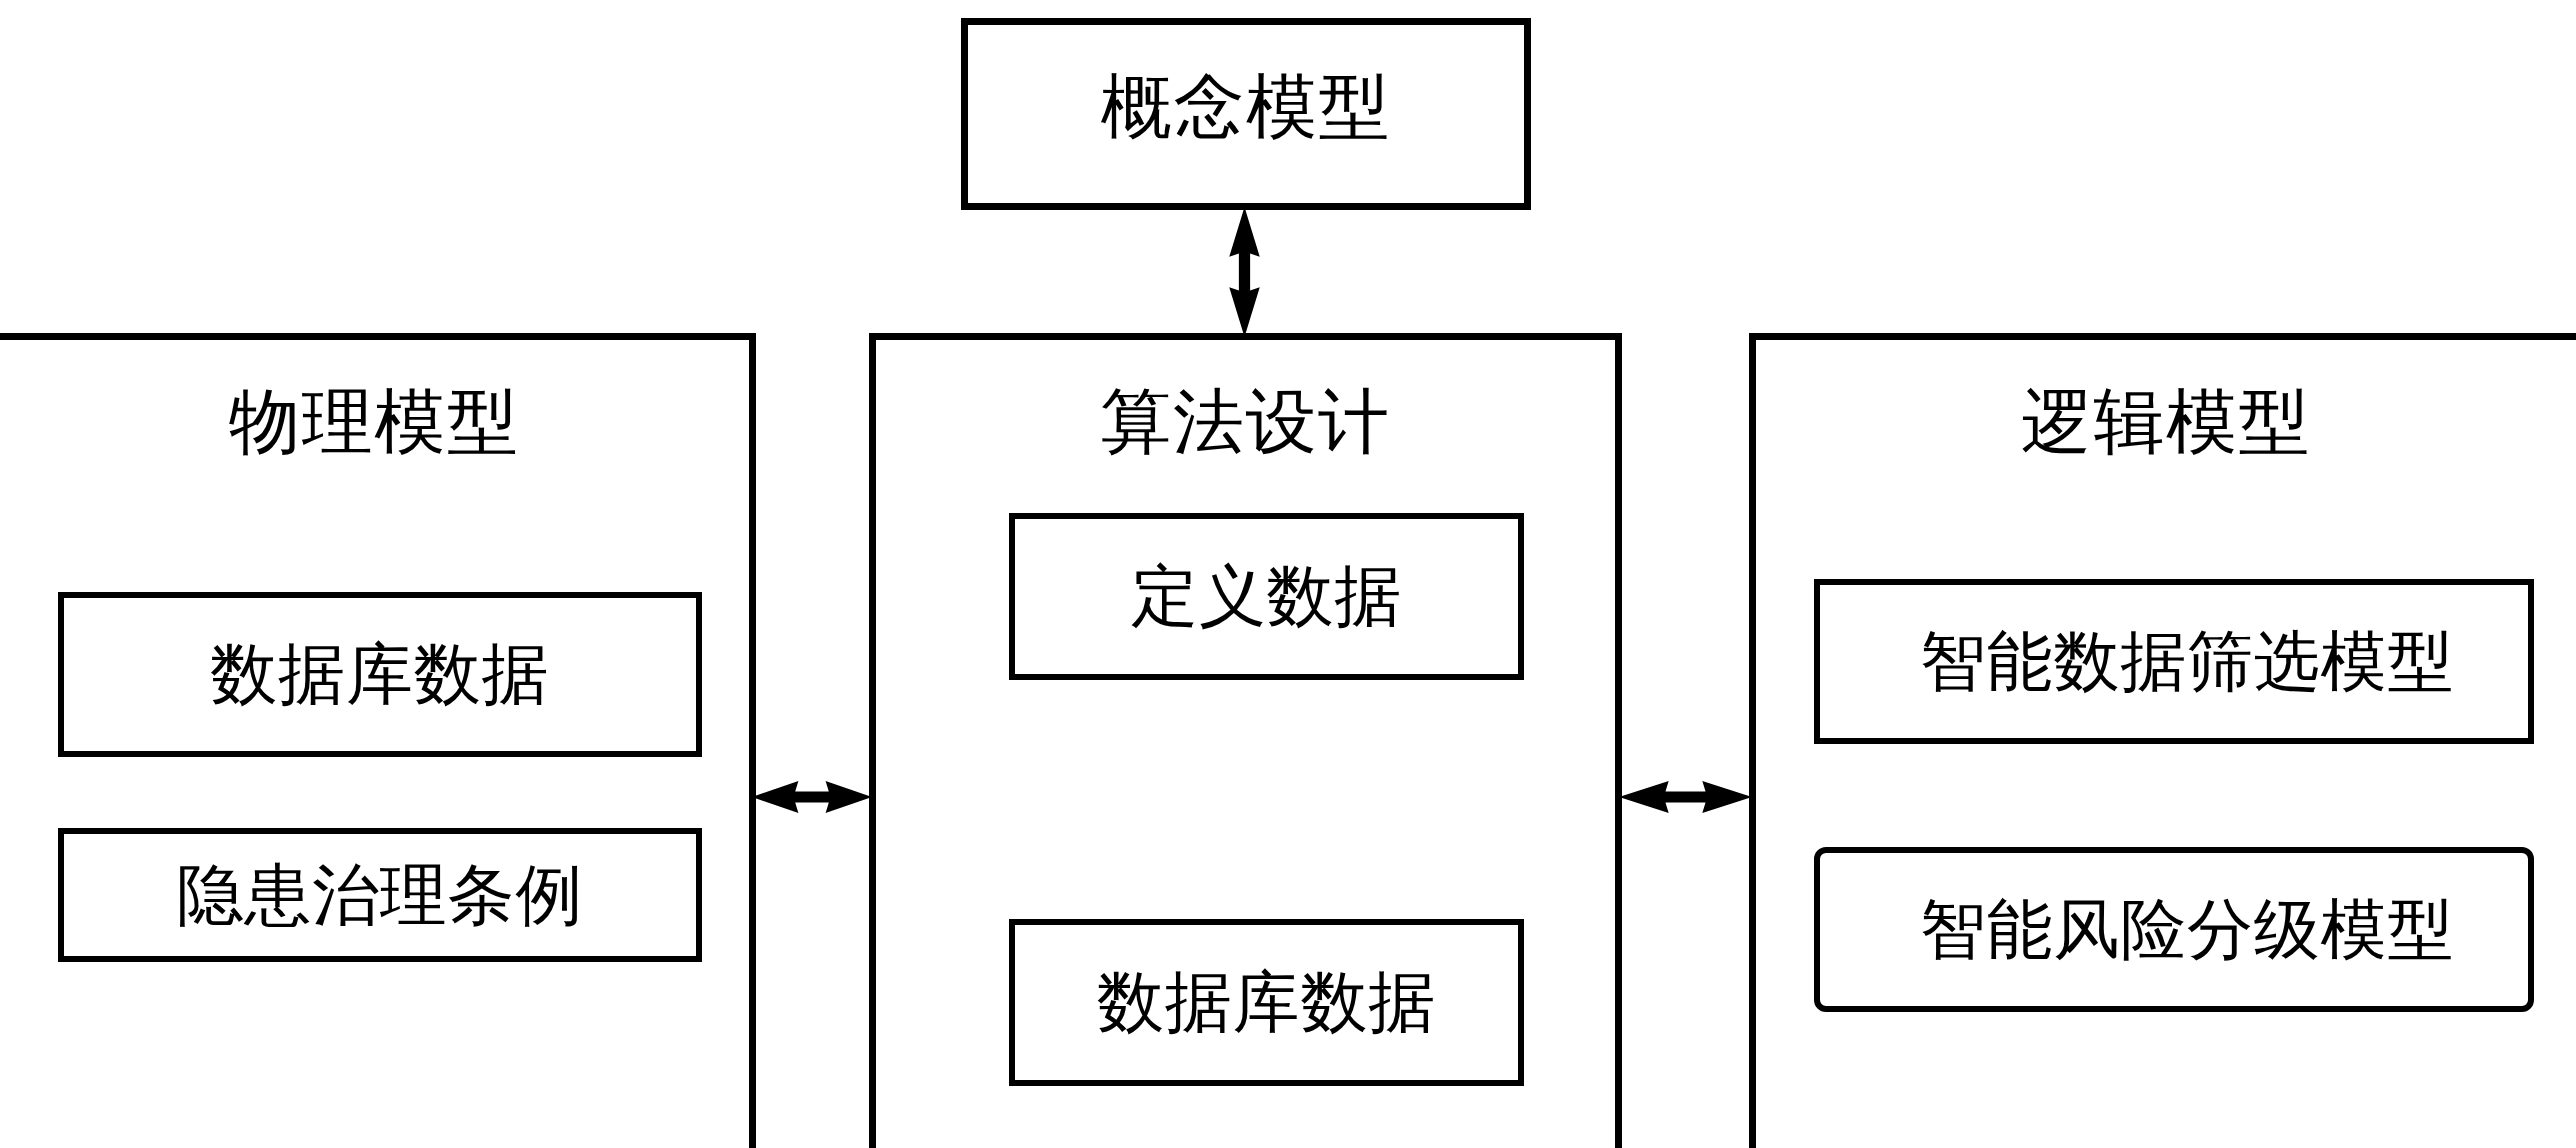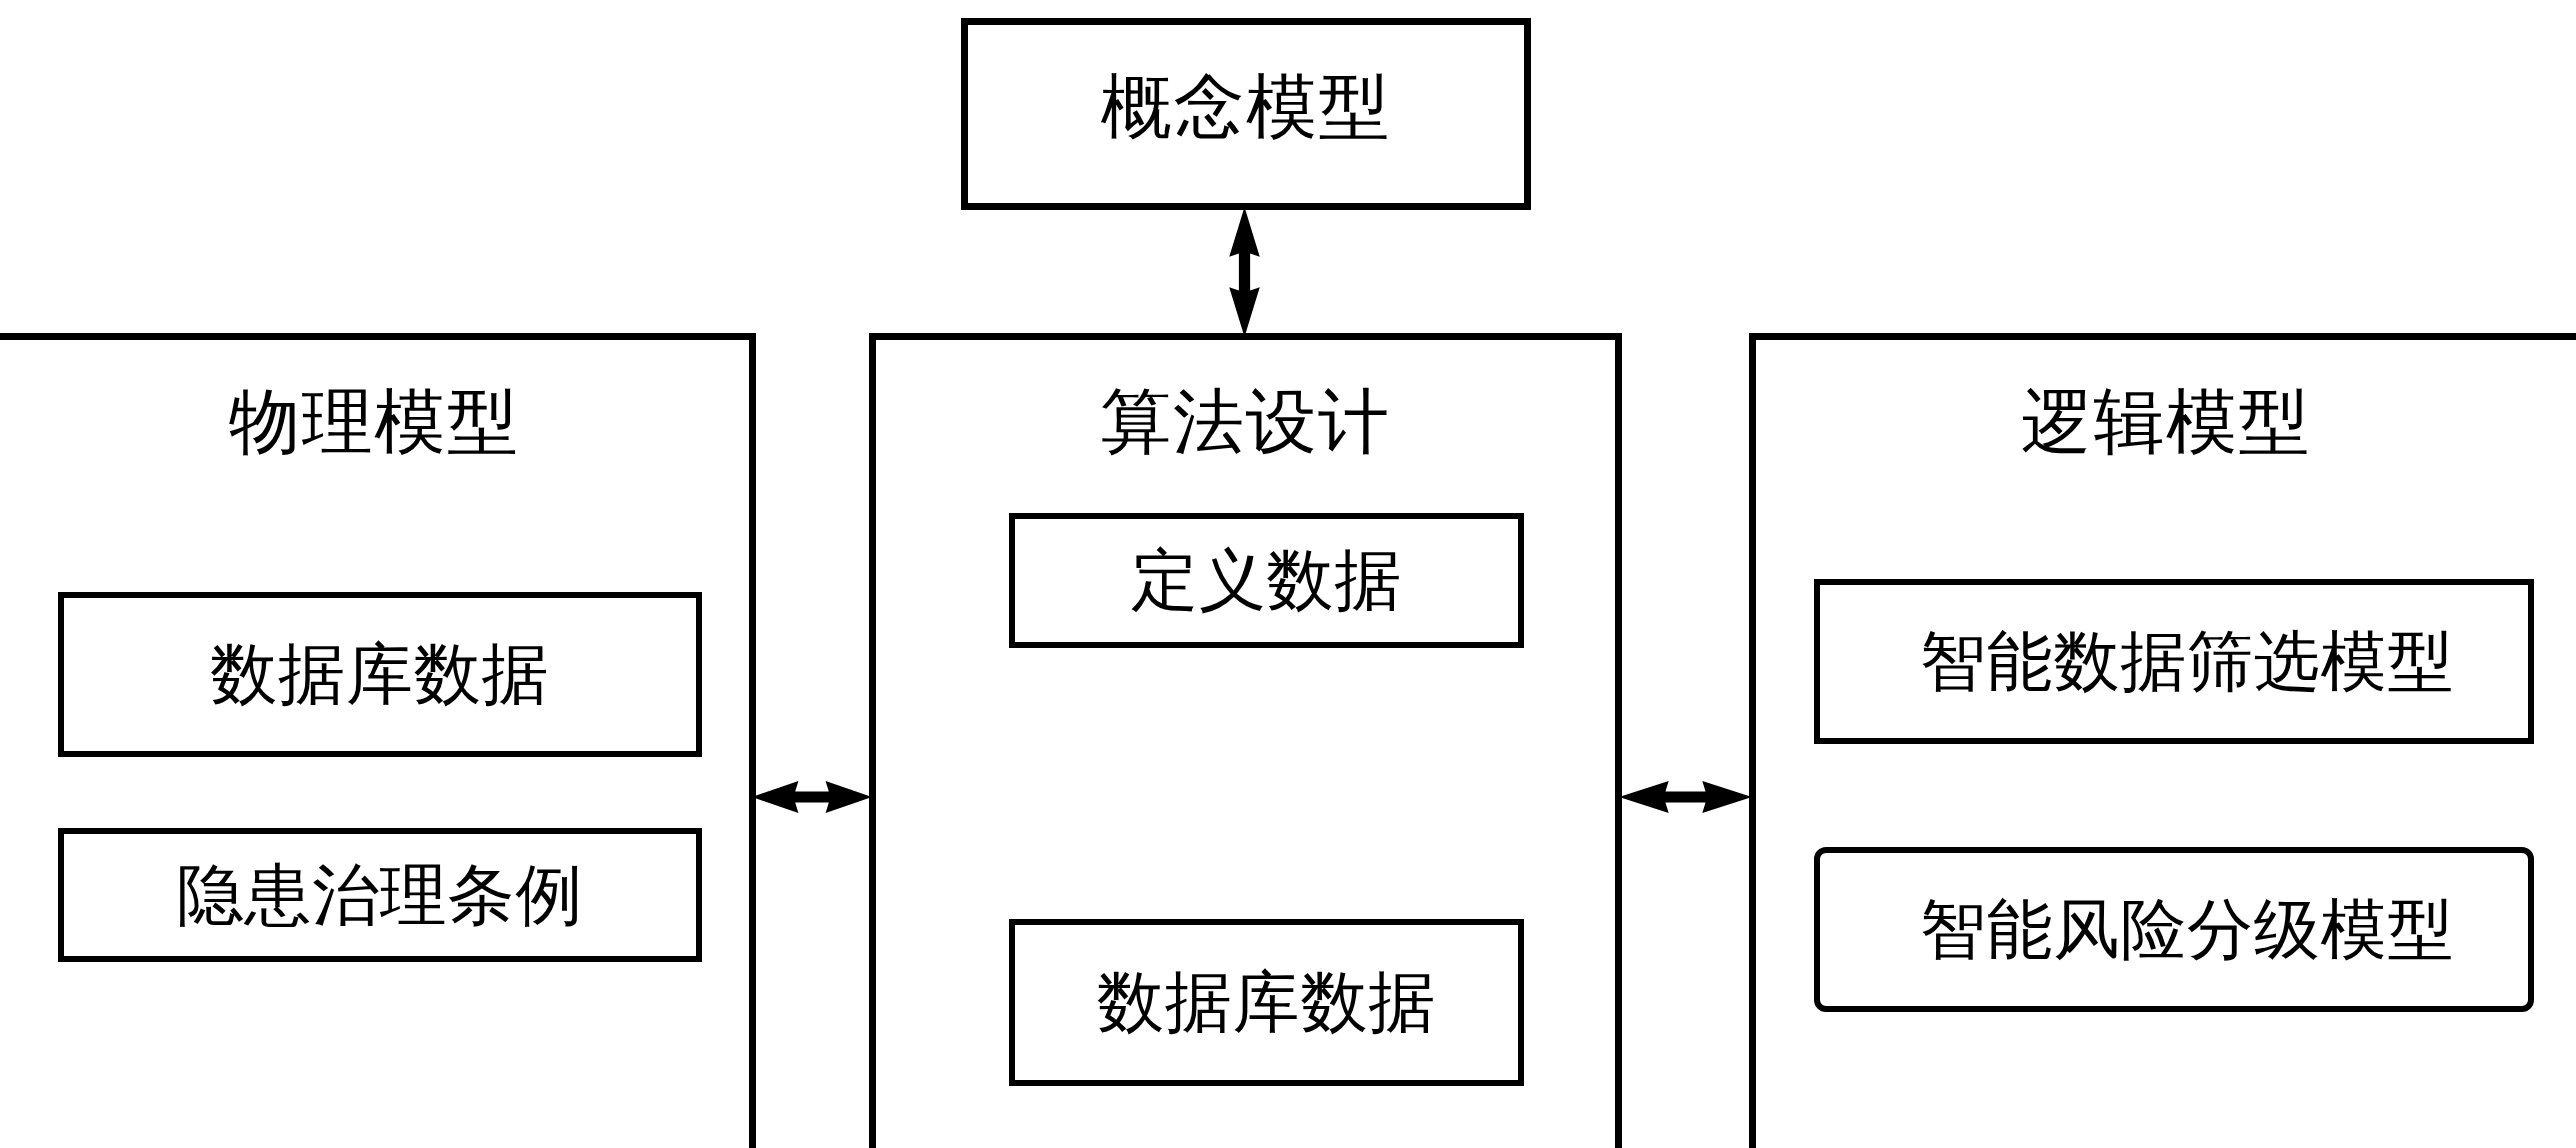--- a/index.html
+++ b/index.html
@@ -106,21 +106,21 @@
     top: 488px;
     width: 644px;
     height: 134px;
   }
 
   
   #inner-define {
     left: 133px;
     top: 173px;
     width: 515px;
-    height: 135px;
+    height: 167px;
   }
   #inner-algo {
     left: 133px;
     top: 377px;
     width: 515px;
     height: 167px;
   }
   #inner-calc {
     left: 133px;
     top: 579px;

